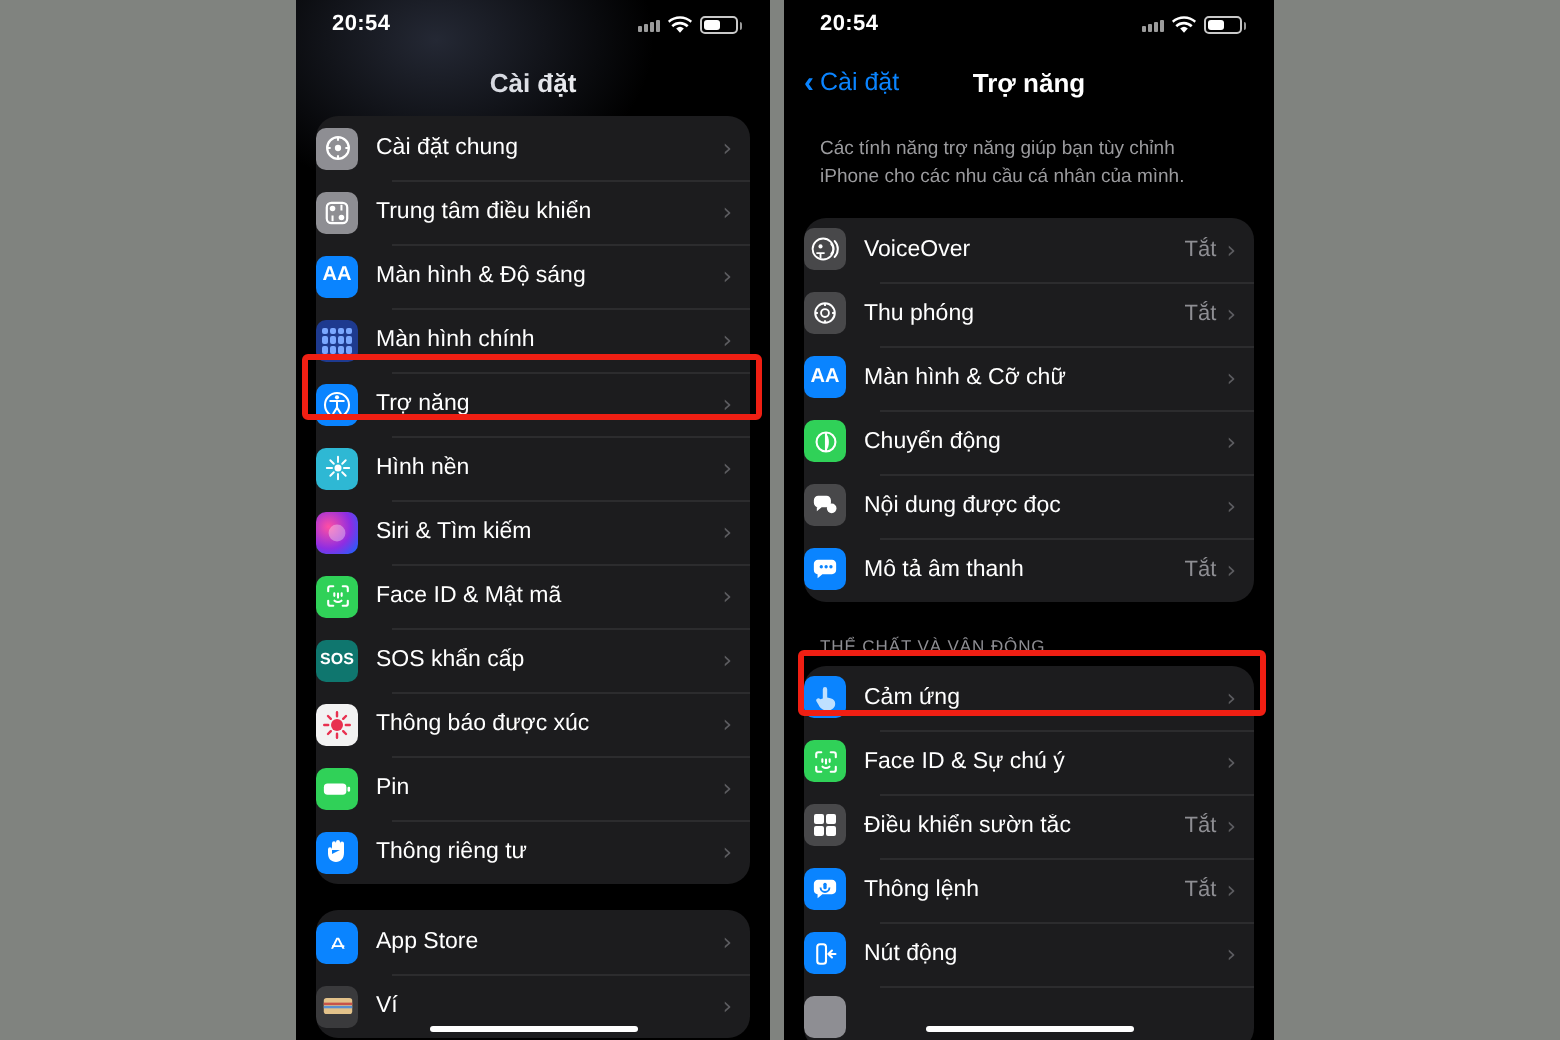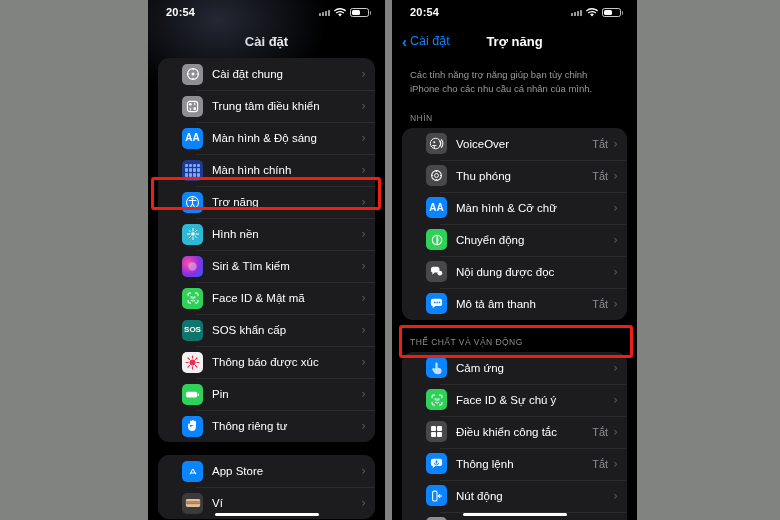--- a/index.html
+++ b/index.html
@@ -71,21 +71,21 @@
   }
 
   
   .screen { position:relative; padding:0 10px; }
 
   .group {
     background:#1c1c1e; border-radius:11px; overflow:hidden;
     margin-bottom:13px;
   }
   .row {
-    display:flex; align-items:center; height:32px; padding-left:24px;
+    display:flex; align-items:center; height:32px; padding-left:0;
     position:relative; cursor:pointer;
   }
   .row + .row::before {
     content:""; position:absolute; left:38px; right:0; top:0; height:1px;
     background:#2c2c2e;
   }
   .ic {
     width:21px; height:21px; border-radius:5px; flex:0 0 21px;
     display:flex; align-items:center; justify-content:center;
     margin-right:9px; overflow:hidden;
@@ -361,21 +361,20 @@
         <span class="back-chev">‹</span>
         <span>Cài đặt</span>
       </span>
       <span class="title">Trợ năng</span>
     </div>
 
     <div class="screen">
 
       <div class="intro">Các tính năng trợ năng giúp bạn tùy chỉnh iPhone cho các nhu cầu cá nhân của mình.</div>
 
-      <div class="section-hdr">NHÌN</div>
       <div class="group">
         <div class="row">
           <span class="ic" style="background:#48484a">
             <svg width="15" height="15" viewBox="0 0 16 16">
                 <circle cx="7" cy="8" r="5.6" fill="none" stroke="#fff" stroke-width="1"></circle>
                 <circle cx="5.6" cy="6.6" r="1.1" fill="#fff"></circle>
                 <path d="M3.4 10.2h4.4M5.6 10.4v2.4" stroke="#fff" stroke-width="1"></path>
                 <path d="M11.4 5.4a4 4 0 0 1 0 5.2M13.2 3.8a6.2 6.2 0 0 1 0 8.4" stroke="#fff" stroke-width="1.1" fill="none" stroke-linecap="round"></path>
               </svg>
           </span>
@@ -471,21 +470,21 @@
         </div>
         <div class="row">
           <span class="ic" style="background:#48484a">
             <span class="sw-dots">
                 <i></i>
                 <i></i>
                 <i></i>
                 <i></i>
               </span>
           </span>
-          <span class="label">Điều khiển công tắc</span>
+          <span class="label">Điều khiển sườn tắc</span>
           <span class="value">Tắt</span>
           <span class="chev">›</span>
         </div>
         <div class="row">
           <span class="ic" style="background:#0a84ff">
             <svg width="15" height="13" viewBox="0 0 16 14">
                 <path d="M2 4.2c0-1.3 1-2.2 2.2-2.2h7.6c1.2 0 2.2.9 2.2 2.2v3.4c0 1.3-1 2.2-2.2 2.2H6.6L4 12v-2.2c-1.2 0-2-.9-2-2.2z" fill="#fff"></path>
                 <rect x="7.1" y="3.6" width="1.8" height="3.6" rx=".9" fill="#0a84ff"></rect>
                 <path d="M5.6 6.2a2.4 2.4 0 0 0 4.8 0" stroke="#0a84ff" stroke-width="1" fill="none"></path>
               </svg>

